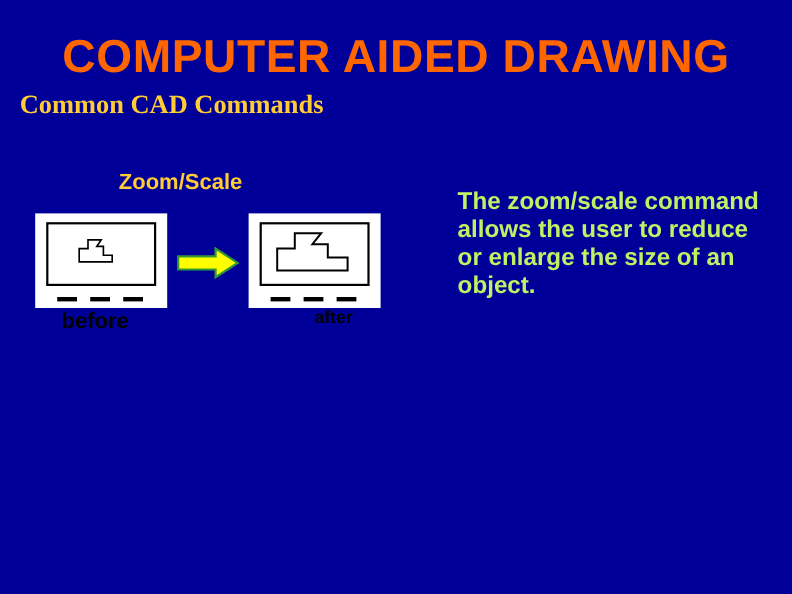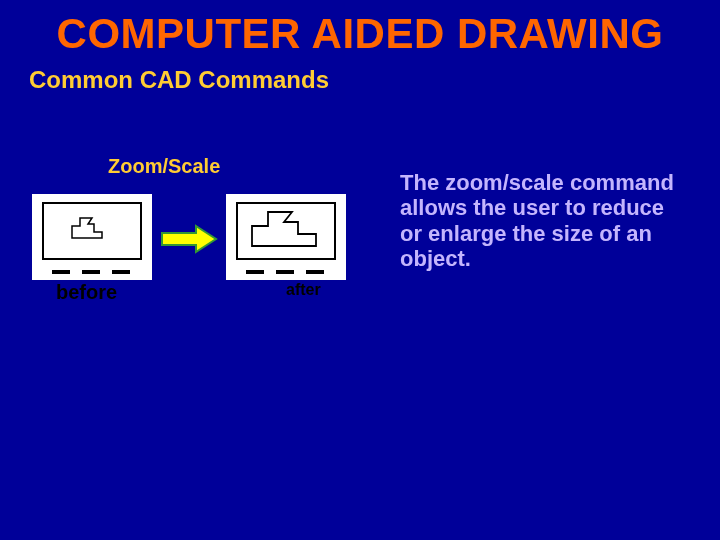--- a/index.html
+++ b/index.html
@@ -10,28 +10,29 @@
     font-family: "Arial Narrow", Arial, sans-serif;
     font-stretch: condensed;
     font-weight: bold;
     overflow: hidden;
     position: relative;
   }
   .title {
     color: #ff6600;
     font-size: 42px;
     text-align: center;
-    padding-top: 10px;
+    padding-top: 27px;
     letter-spacing: 0.5px;
   }
   .subtitle {
     color: #ffcc33;
     font-size: 24px;
-    padding-left: 29px;
+    padding-left: 18px;
     padding-top: 8px;
+    font-family: Liberation Serif, serif;
   }
   .section-label {
     color: #ffcc33;
     font-size: 20px;
     position: absolute;
     left: 108px;
     top: 155px;
   }
   .before-label {
     color: #000000;
@@ -42,25 +43,25 @@
   }
   .after-label {
     color: #000000;
     font-size: 16px;
     position: absolute;
     left: 258px;
     top: 281px;
     margin-left: 28px;
   }
   .description {
-    color: #c4b5fd;
+    color: #bef264;
     font-size: 22px;
     line-height: 1.15;
     position: absolute;
-    left: 400px;
+    left: 416px;
     top: 170px;
     width: 290px;
   }
   .monitor {
     position: absolute;
     background: #ffffff;
   }
   .monitor-before { left: 32px; top: 194px; width: 120px; height: 86px; }
   .monitor-after { left: 226px; top: 194px; width: 120px; height: 86px; }
   .screen {

